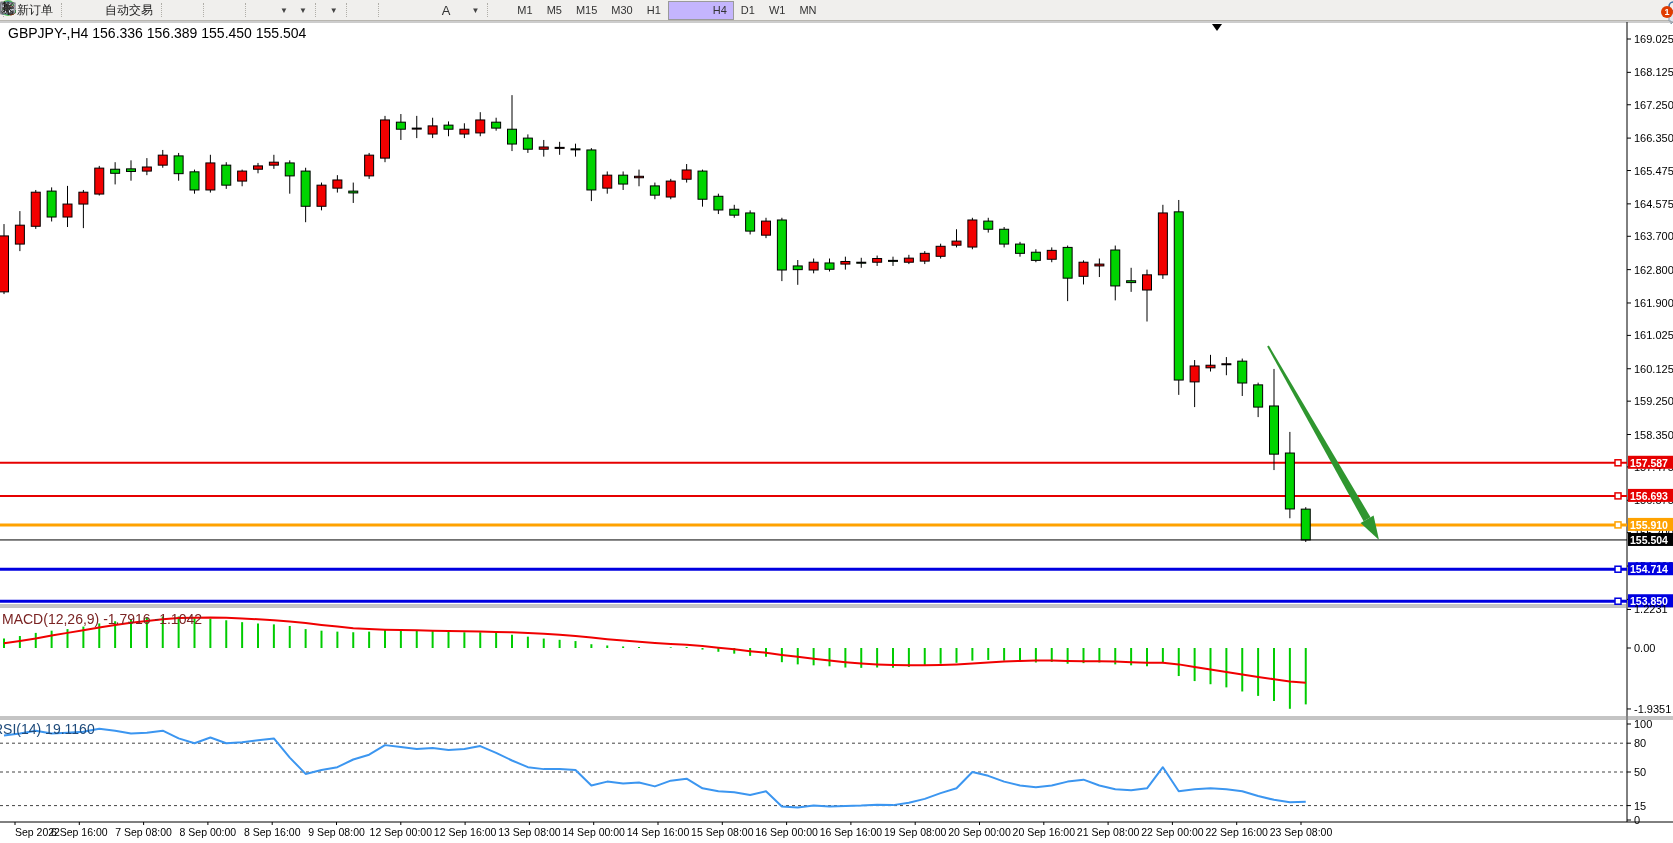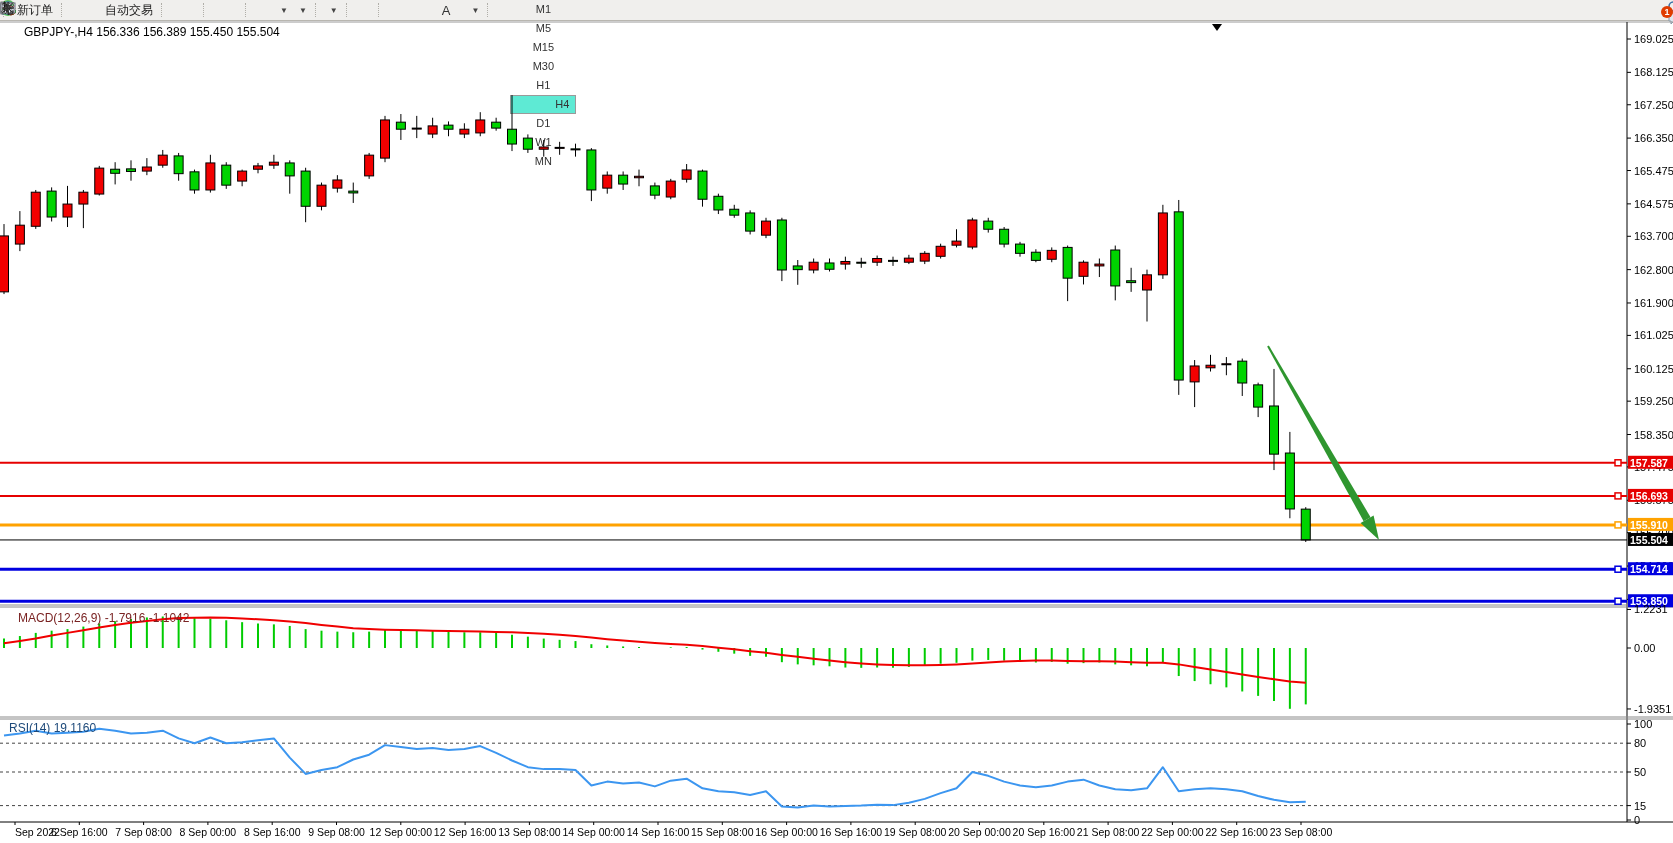--- a/index.html
+++ b/index.html
@@ -8,26 +8,26 @@
   
   #toolbar{position:absolute;left:0;top:0;width:1673px;height:20px;background:#f0efed;
            border-bottom:1px solid #b8b6b0;display:flex;align-items:center;font-size:12px;color:#222;}
   .tbgroup{display:flex;align-items:center;height:20px;}
   .grip{width:5px;height:14px;margin:0 3px;border-left:1px dotted #b0aea8;}
   .tbtn{display:flex;align-items:center;gap:3px;padding:1px 4px;height:16px;border:1px solid transparent;
         border-radius:2px;white-space:nowrap;cursor:default;}
   .tficon{width:16px;height:16px;display:inline-block;}
   .caret{font-size:8px;color:#444;margin-left:1px;}
   .tf{padding:1px 6px;height:15px;line-height:15px;border:1px solid transparent;color:#333;font-size:11px;}
-  .tf.active{background:#5eead4;border:1px solid #9a9a9a;padding-left:44px;}
+  .tf.active{background:#c4b5fd;border:1px solid #9a9a9a;padding-left:44px;}
   #tb-right{position:absolute;right:6px;top:0;height:20px;display:flex;align-items:center;gap:8px;}
   .badge1{position:absolute;top:-4px;right:-6px;background:#e03c00;color:#fff;border-radius:50%;
           width:12px;height:12px;font-size:9px;line-height:12px;text-align:center;font-weight:bold;}
   
-  .ovl{position:absolute;font-size:12px;color:#000;white-space:nowrap;z-index:5;margin-left:16px;}
+  .ovl{position:absolute;font-size:14px;color:#000;white-space:nowrap;z-index:5;}
   #chart-title{left:8px;top:25px;}
   #macd-label{left:2px;top:611px;color:#7a2323;}
   #rsi-label{left:-7px;top:721px;color:#1e4a7a;}
   svg{position:absolute;left:0;top:0;}
   .tick-label{font-size:11px;fill:#000;}
   .time-label{font-size:10.5px;fill:#000;}
   .badge-text{font-size:10.5px;fill:#fff;font-weight:bold;}
 </style>
 </head>
 <body>
@@ -206,21 +206,21 @@
       </div>
       <div class="tbtn">
         <svg class="tficon" viewBox="0 0 16 16">
             <path d="M3 3l4 4M13 13L9 9M3 3h3M3 3v3M13 13h-3M13 13v-3" stroke="#333"></path>
           </svg>
         <span class="caret">▼</span>
       </div>
       <span class="grip"></span>
     </div>
 
-    <div class="tbgroup" style="margin-left:14px;flex-direction:column;">
+    <div class="tbgroup" style="margin-left:14px;">
       <div class="tf">M1</div>
       <div class="tf">M5</div>
       <div class="tf">M15</div>
       <div class="tf">M30</div>
       <div class="tf">H1</div>
       <div class="tf active">H4</div>
       <div class="tf">D1</div>
       <div class="tf">W1</div>
       <div class="tf">MN</div>
     </div>

